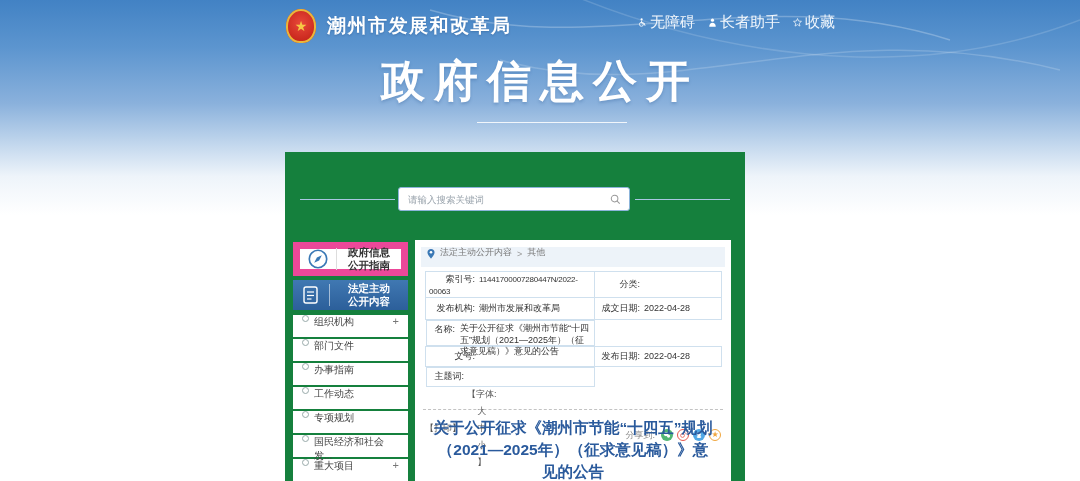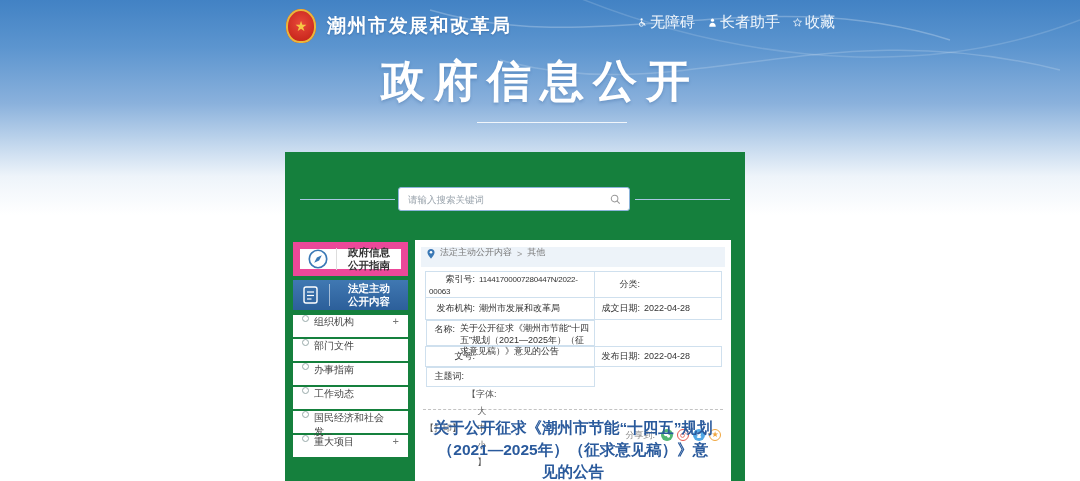--- a/index.html
+++ b/index.html
@@ -188,20 +188,25 @@
           <span class="plus"></span>
         </div>
         <div class="menu-item">
           <span class="ring"></span>
           <span>办事指南</span>
           <span class="plus"></span>
         </div>
         <div class="menu-item">
           <span class="ring"></span>
           <span>工作动态</span>
+          <span class="plus"></span>
+        </div>
+        <div class="menu-item">
+          <span class="ring"></span>
+          <span>专项规划</span>
           <span class="plus"></span>
         </div>
         <div class="menu-item">
           <span class="ring"></span>
           <span>国民经济和社会发...</span>
           <span class="plus"></span>
         </div>
         <div class="menu-item">
           <span class="ring"></span>
           <span>重大项目</span>

